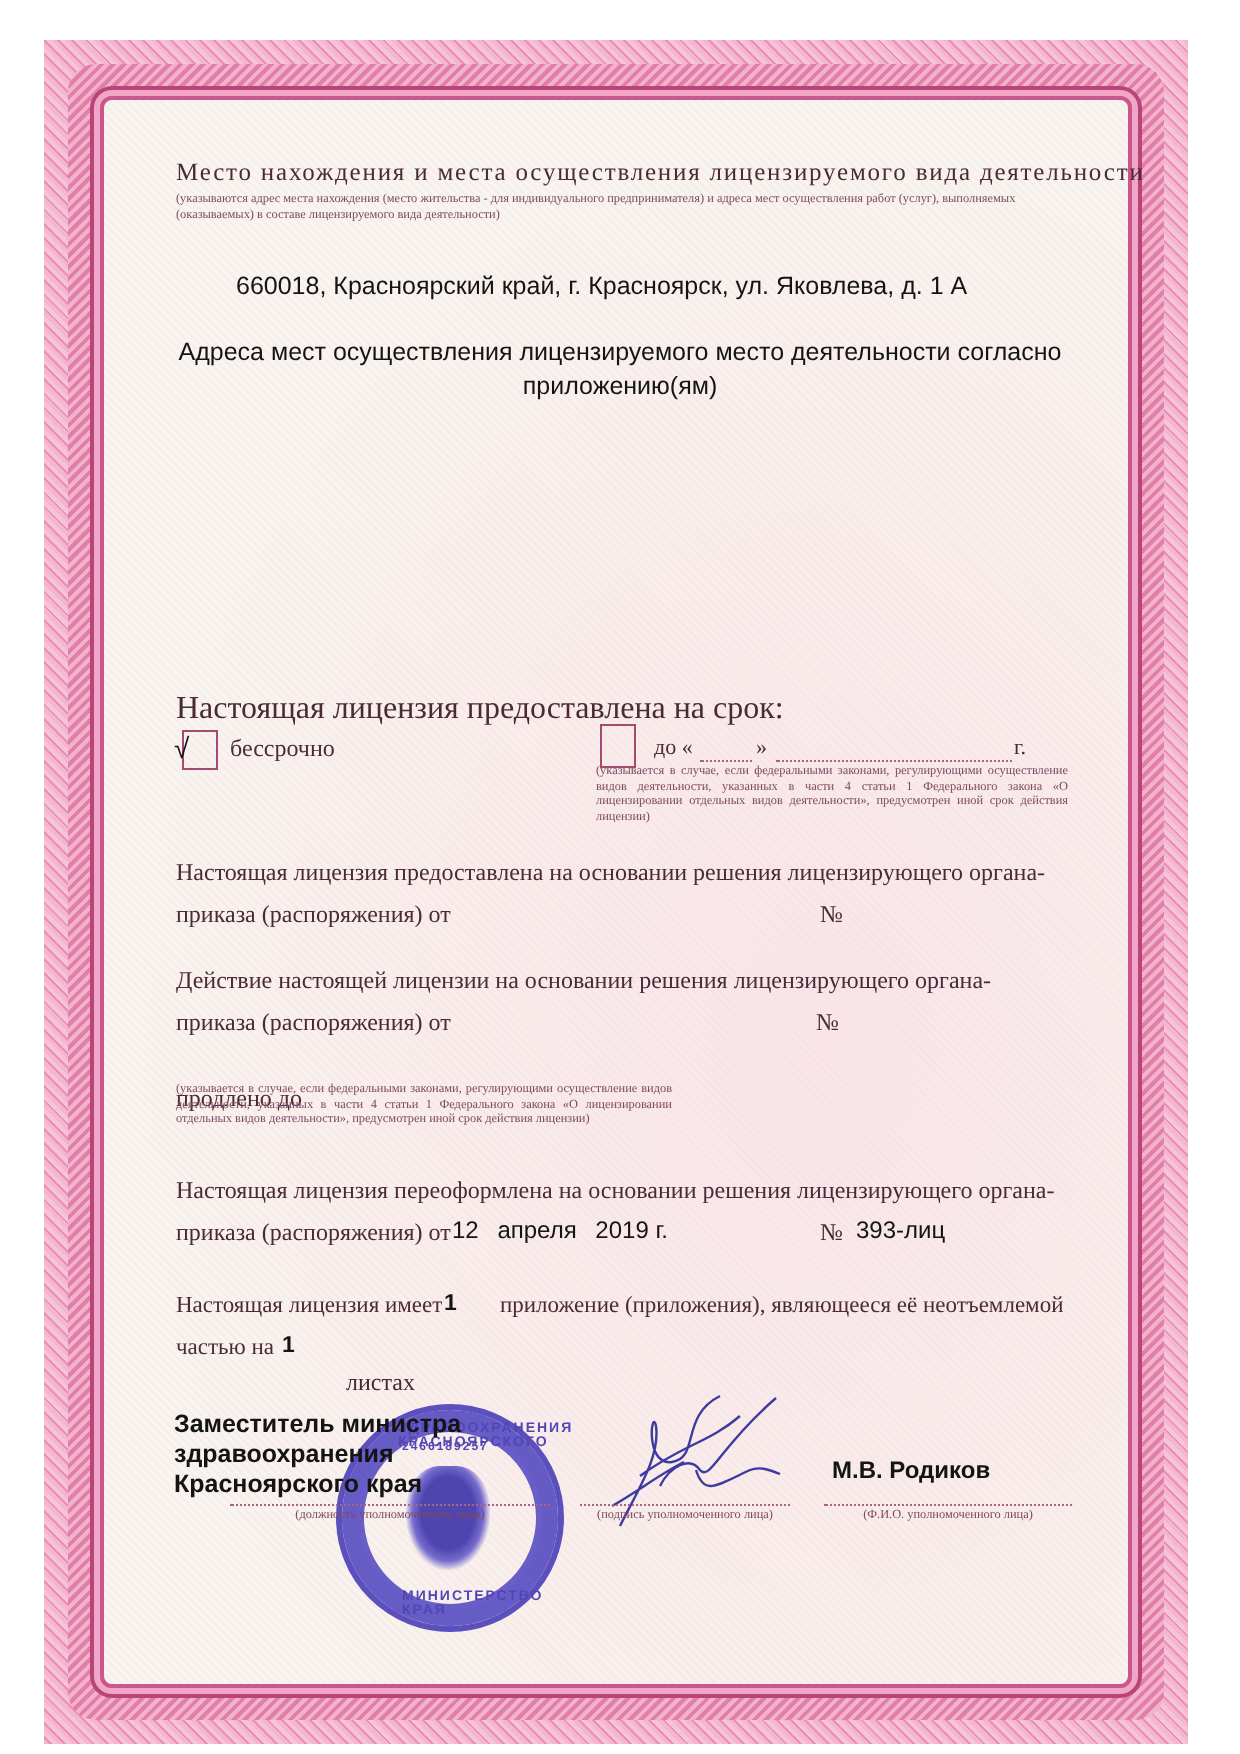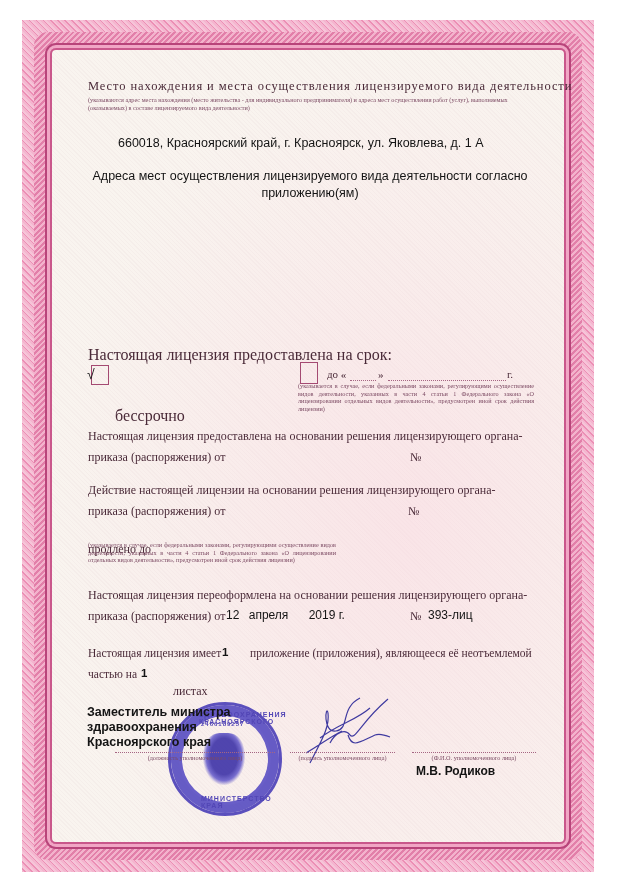--- a/index.html
+++ b/index.html
@@ -52,30 +52,30 @@
   <div class="frame-inner-band"></div>
   <div class="paper"></div>
 </div>
 
 <div class="abs serif-label" style="left:88px;top:79px;width:450px;font-size:12.5px;letter-spacing:0.9px;white-space:nowrap;">Место нахождения и места осуществления лицензируемого вида деятельности</div>
 <div class="abs small-note" style="left:88px;top:96px;width:450px;">(указываются адрес места нахождения (место жительства - для индивидуального предпринимателя) и адреса мест осуществления работ (услуг), выполняемых (оказываемых) в составе лицензируемого вида деятельности)</div>
 
 <div class="abs fill" style="left:118px;top:136px;font-size:12.5px;white-space:nowrap;">660018, Красноярский край, г. Красноярск, ул. Яковлева, д. 1 А</div>
 
 <div class="abs fill" style="left:80px;top:168px;width:460px;text-align:center;font-size:12.5px;line-height:17px;">
-  <div>Адреса мест осуществления лицензируемого вида деятельности согласно</div>
+  <div>Адреса мест осуществления лицензируемого место деятельности согласно</div>
   <div>приложению(ям)</div>
 </div>
 
 <div class="abs serif-label" style="left:88px;top:346px;font-size:16px;white-space:nowrap;">Настоящая лицензия предоставлена на срок:</div>
 
 <div class="checkbox" style="left:91px;top:365px;">
   <span class="abs fill" style="left:-5px;top:0px;font-size:14px;">√</span>
 </div>
-<div class="abs serif-label" style="left:115px;top:367px;font-size:16px;margin-top:40px;">бессрочно</div>
+<div class="abs serif-label" style="left:115px;top:367px;font-size:12px;">бессрочно</div>
 
 <div class="checkbox" style="left:300px;top:362px;width:16px;height:20px;"></div>
 <div class="abs serif-label" style="left:327px;top:368px;font-size:11px;">до «</div>
 <div class="dotted-line" style="left:350px;top:380px;width:26px;"></div>
 <div class="abs serif-label" style="left:378px;top:368px;font-size:11px;">»</div>
 <div class="dotted-line" style="left:388px;top:380px;width:118px;"></div>
 <div class="abs serif-label" style="left:507px;top:368px;font-size:11px;">г.</div>
 <div class="abs small-note" style="left:298px;top:382px;width:236px;text-align:justify;">(указывается в случае, если федеральными законами, регулирующими осуществление видов деятельности, указанных в части 4 статьи 1 Федерального закона «О лицензировании отдельных видов деятельности», предусмотрен иной срок действия лицензии)</div>
 
 <div class="abs serif-label" style="left:88px;top:429px;font-size:12px;white-space:nowrap;">Настоящая лицензия предоставлена на основании решения лицензирующего органа-</div>
@@ -86,21 +86,21 @@
 <div class="abs serif-label" style="left:88px;top:504px;font-size:12px;white-space:nowrap;">приказа (распоряжения) от</div>
 <div class="abs serif-label" style="left:408px;top:504px;font-size:12px;">№</div>
 <div class="abs serif-label" style="left:88px;top:526px;font-size:12px;margin-top:16px;">продлено до</div>
 <div class="abs small-note" style="left:88px;top:541px;width:248px;text-align:justify;">(указывается в случае, если федеральными законами, регулирующими осуществление видов деятельности, указанных в части 4 статьи 1 Федерального закона «О лицензировании отдельных видов деятельности», предусмотрен иной срок действия лицензии)</div>
 
 <div class="abs serif-label" style="left:88px;top:588px;font-size:12px;white-space:nowrap;">Настоящая лицензия переоформлена на основании решения лицензирующего органа-</div>
 <div class="abs serif-label" style="left:88px;top:609px;font-size:12px;white-space:nowrap;">приказа (распоряжения) от</div>
 <div class="abs fill" style="left:226px;top:608px;font-size:12px;white-space:nowrap;">
   <span>12</span>
   <span style="margin-left:6px;">апреля</span>
-  <span style="margin-left:17px;">2019 г.</span>
+  <span style="margin-left:6px;">2019 г.</span>
 </div>
 <div class="abs serif-label" style="left:410px;top:609px;font-size:12px;">№</div>
 <div class="abs fill" style="left:428px;top:608px;font-size:12px;">393-лиц</div>
 
 <div class="abs serif-label" style="left:88px;top:647px;font-size:11.5px;white-space:nowrap;">Настоящая лицензия имеет</div>
 <div class="abs fill bold" style="left:222px;top:646px;font-size:11.5px;">1</div>
 <div class="abs serif-label" style="left:250px;top:647px;font-size:11.5px;white-space:nowrap;">приложение (приложения), являющееся её неотъемлемой</div>
 <div class="abs serif-label" style="left:88px;top:668px;font-size:11.5px;">частью на</div>
 <div class="abs fill bold" style="left:141px;top:667px;font-size:11.5px;">1</div>
 <div class="abs serif-label" style="left:173px;top:684px;font-size:12px;">листах</div>
@@ -119,15 +119,15 @@
 </div>
 <div class="dotted-line" style="left:115px;top:752px;width:160px;"></div>
 <div class="abs small-note" style="left:120px;top:754px;width:150px;text-align:center;">(должность уполномоченного лица)</div>
 
 <svg class="signature" viewBox="0 0 95 80">
   <path d="M10 70 C 20 50, 30 35, 28 20 C 26 10, 22 40, 36 38 C 50 36, 40 15, 60 5 M 20 45 C 40 30, 55 28, 70 15 M 30 50 C 35 40, 45 35, 50 42 C 55 48, 60 30, 88 6 M 48 42 C 52 55, 58 50, 75 42 C 80 40, 85 42, 90 44 M 6 60 C 20 52, 30 44, 42 38" fill="none" stroke="#3f3aa0" stroke-width="1.2"></path>
 </svg>
 <div class="dotted-line" style="left:290px;top:752px;width:105px;"></div>
 <div class="abs small-note" style="left:290px;top:754px;width:105px;text-align:center;">(подпись уполномоченного лица)</div>
 
-<div class="abs fill bold" style="left:416px;top:764px;font-size:12px;">М.В. Родиков</div>
+<div class="abs fill bold" style="left:416px;top:728px;font-size:12px;">М.В. Родиков</div>
 <div class="dotted-line" style="left:412px;top:752px;width:124px;"></div>
 <div class="abs small-note" style="left:412px;top:754px;width:124px;text-align:center;">(Ф.И.О. уполномоченного лица)</div>
 
 </body></html>

